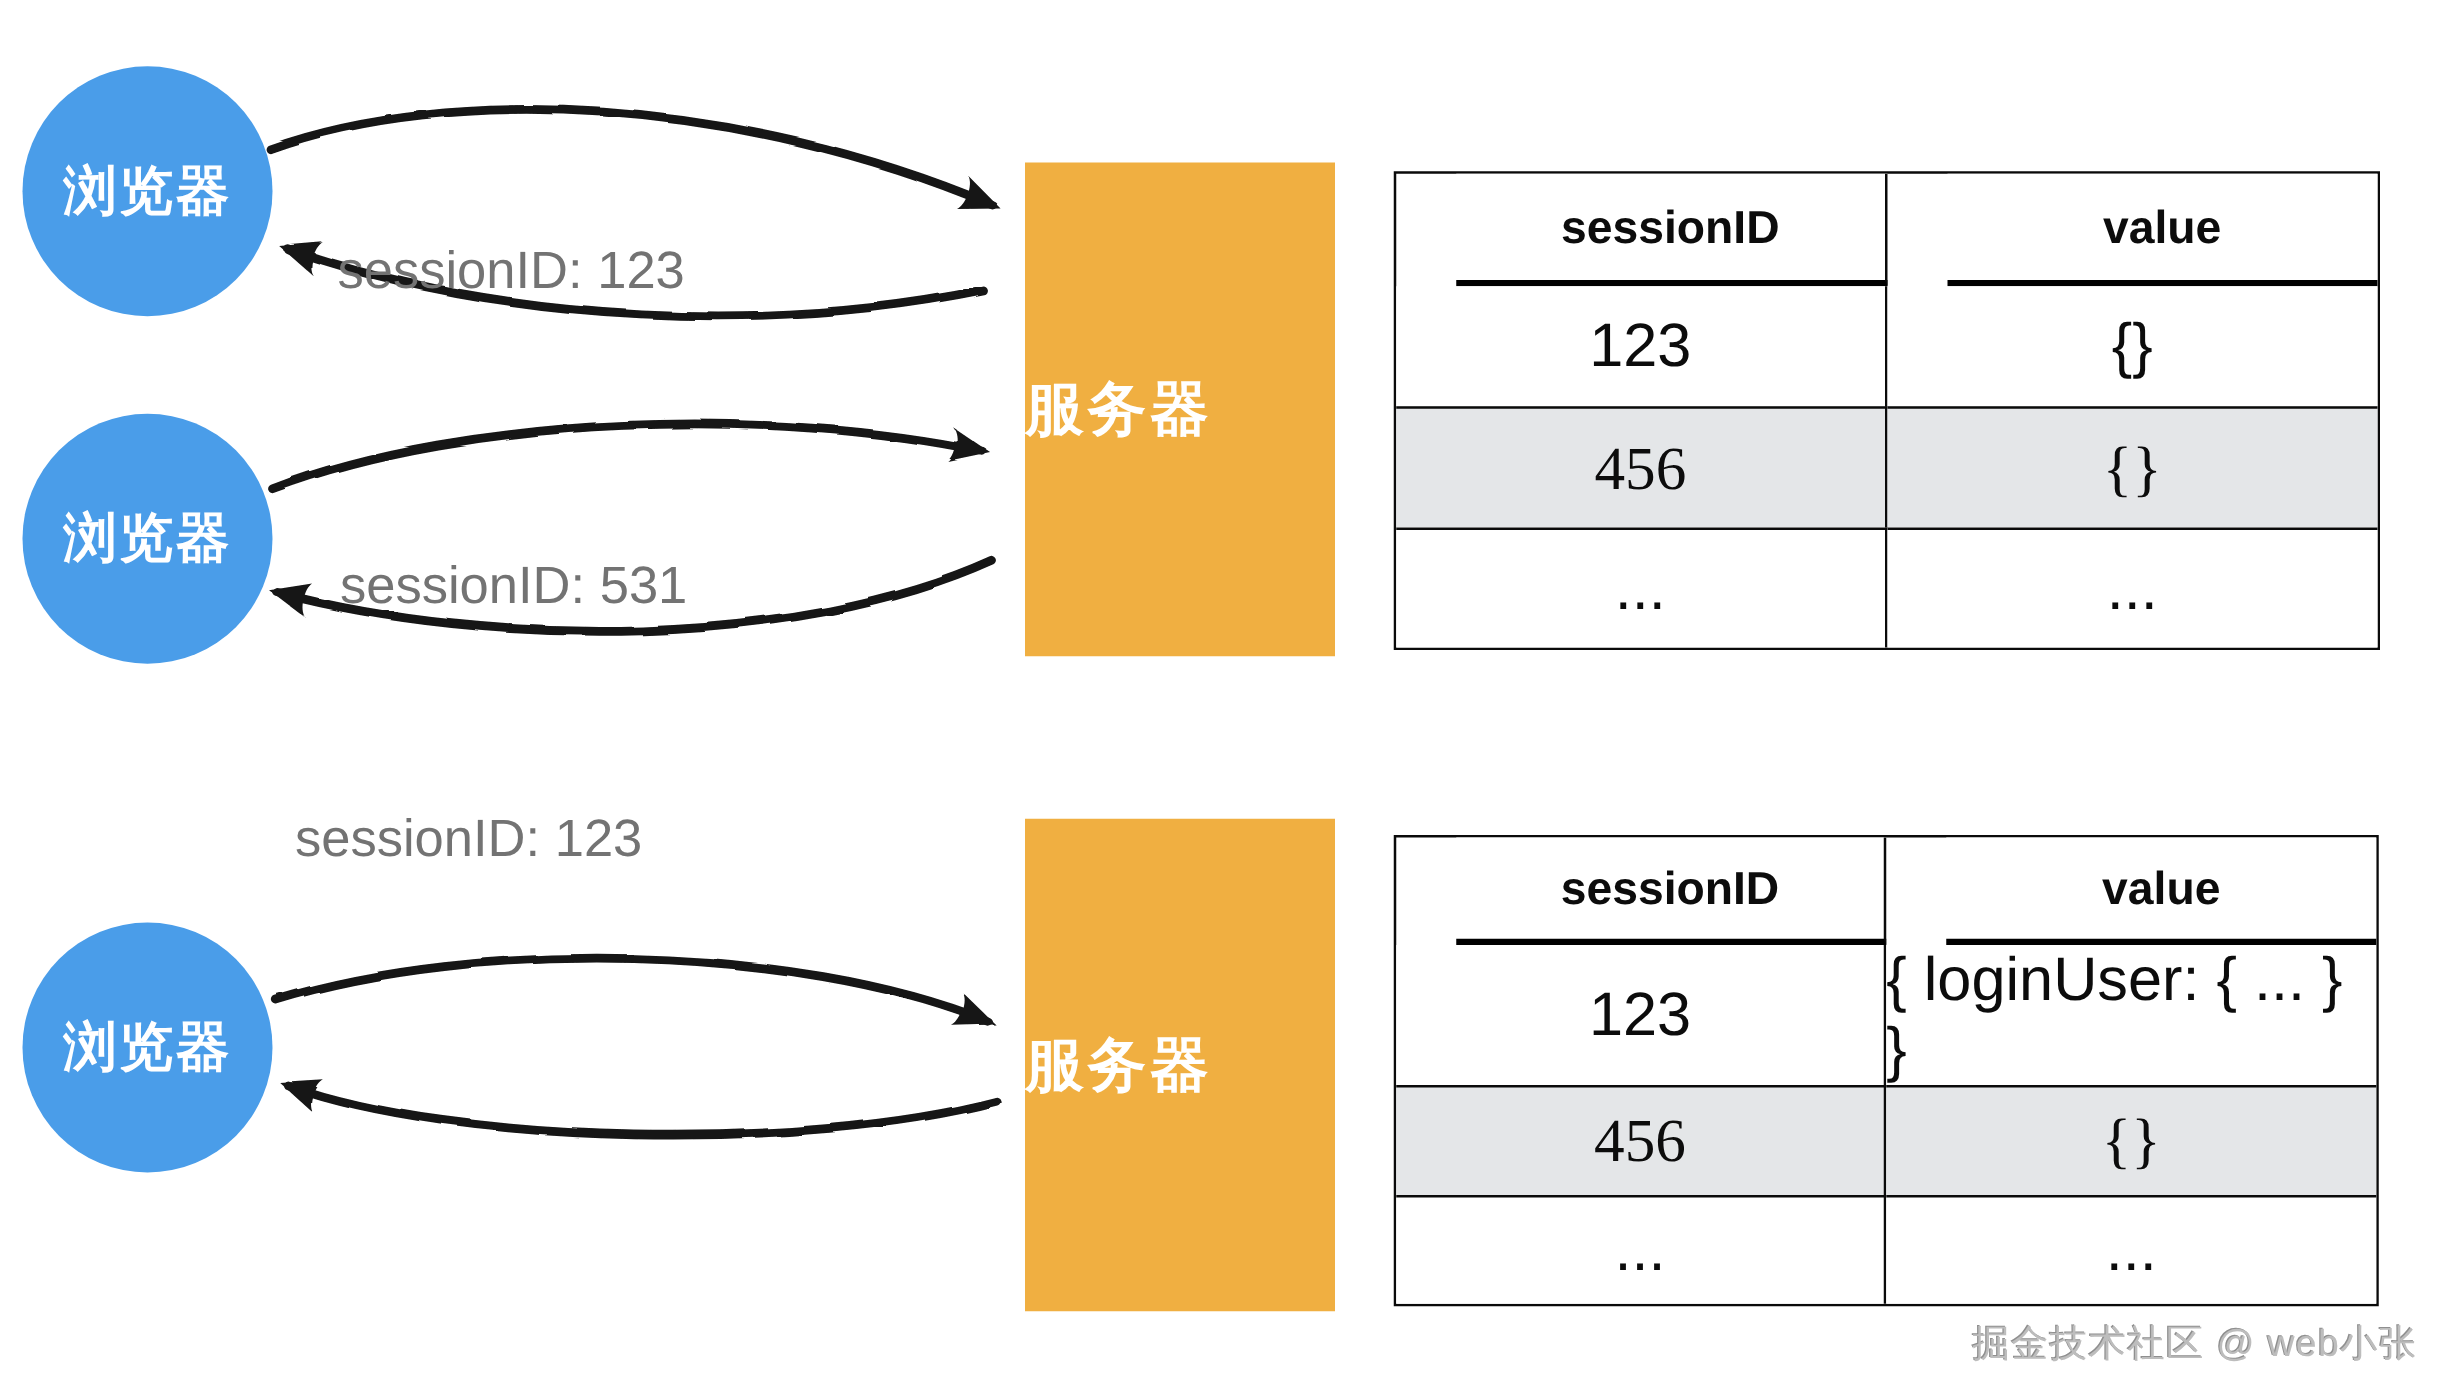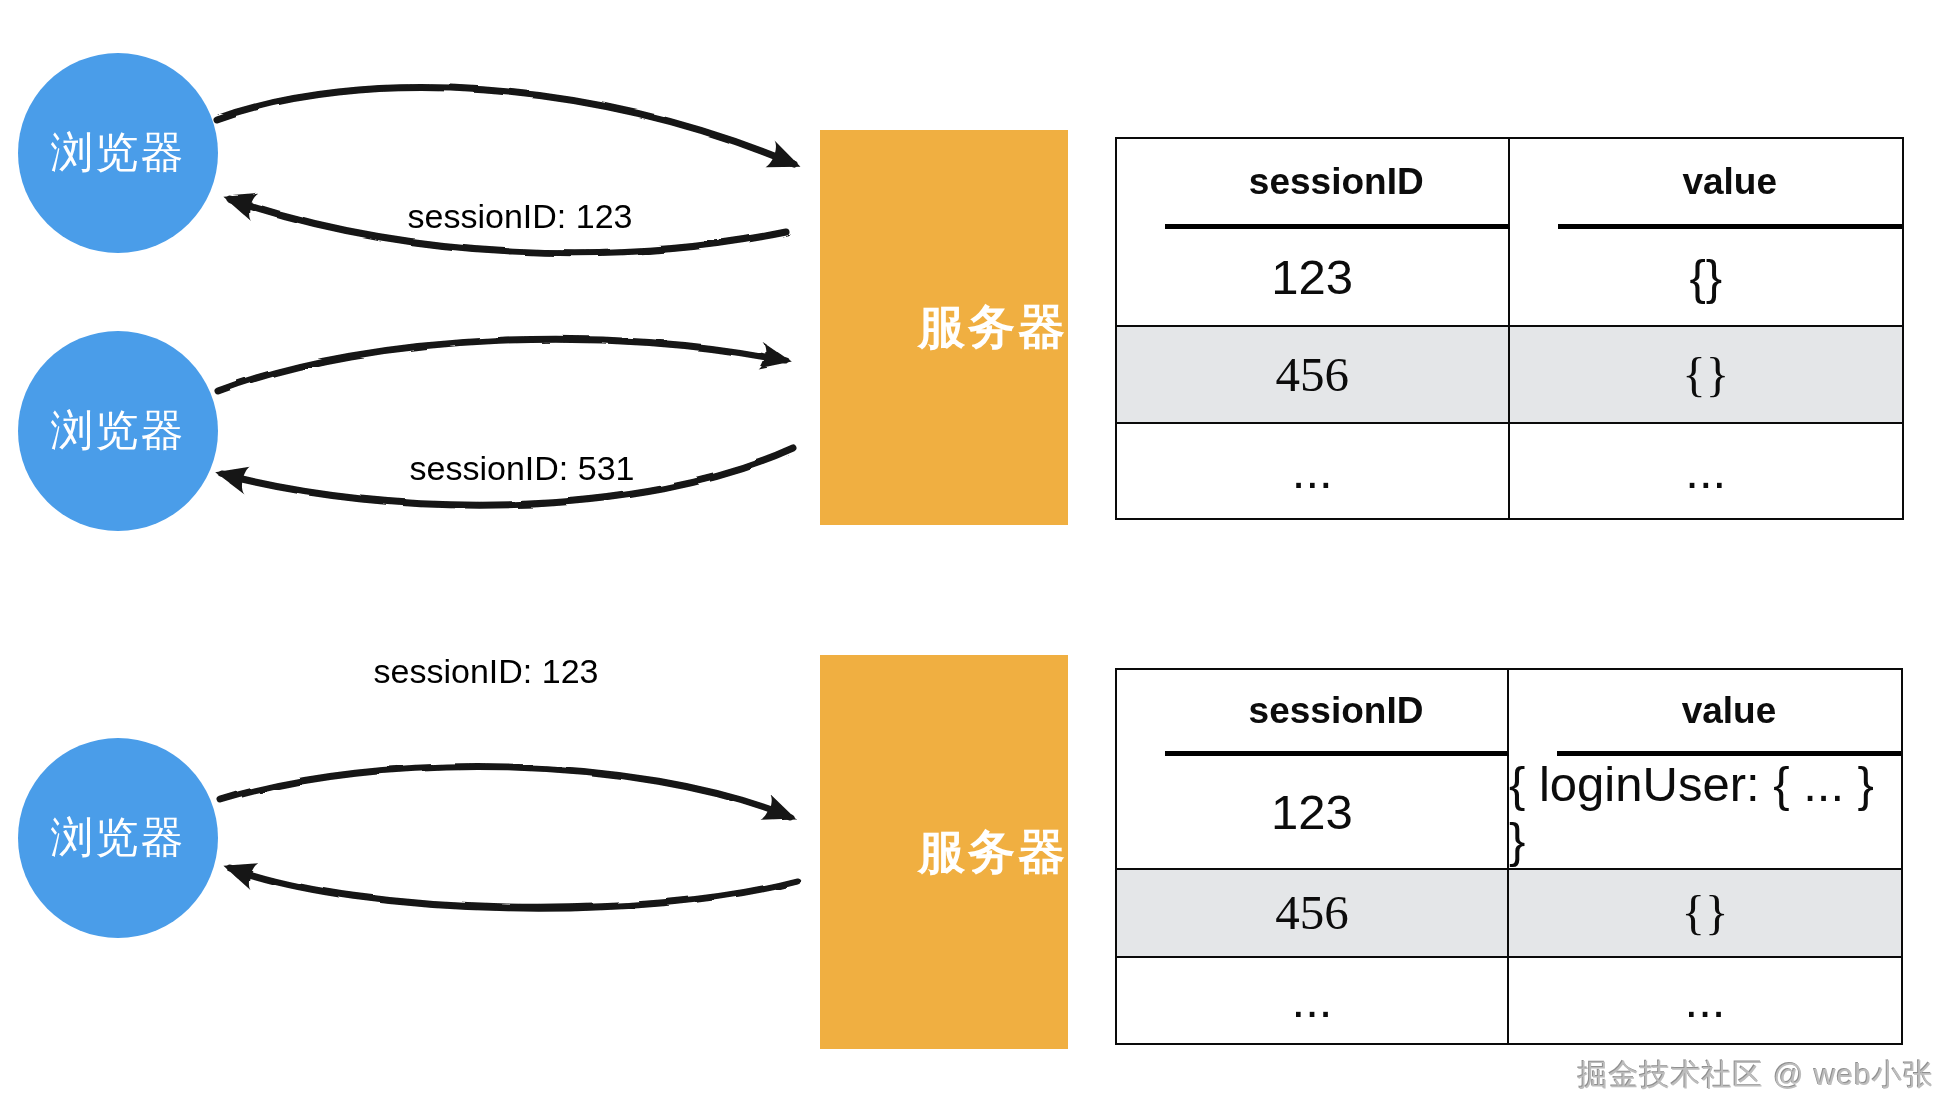--- a/index.html
+++ b/index.html
@@ -21,45 +21,44 @@
   }
 
   .browser-node {
     position: absolute;
     width: 200px; height: 200px;
     border-radius: 50%;
     background: #4a9de9;
     display: flex; align-items: center; justify-content: center;
     color: #ffffff;
     font-size: 43px;
-    font-weight: 400;
+    font-weight: 700;
     letter-spacing: 2px;
   }
   #browser1 { left: 18px; top: 53px; }
   #browser2 { left: 18px; top: 331px; }
   #browser3 { left: 18px; top: 738px; }
 
   .server-node {
     position: absolute;
     background: #f0af41;
-    display: flex; align-items: center; justify-content: flex-end;
+    display: flex; align-items: center; justify-content: flex-start;
     color: #ffffff;
     font-size: 47px;
     font-weight: 700;
     letter-spacing: 3px;
   }
   #server1 { left: 820px; top: 130px; width: 248px; height: 395px; }
   #server2 { left: 820px; top: 655px; width: 248px; height: 394px; }
 
   .flow-label {
     position: absolute;
     width: 500px;
-    text-align: center;
-    font-size: 34px;
-    color: #000000;
+    font-size: 42px;
+    color: #737373;
     line-height: 42px;
   }
   #flow-label-1 { left: 270px; top: 195px; }
   #flow-label-2 { left: 272px; top: 447px; }
   #flow-label-3 { left: 236px; top: 650px; }
 
   .dtable {
     position: absolute;
     display: grid;
     grid-template-columns: 1fr 1fr;

